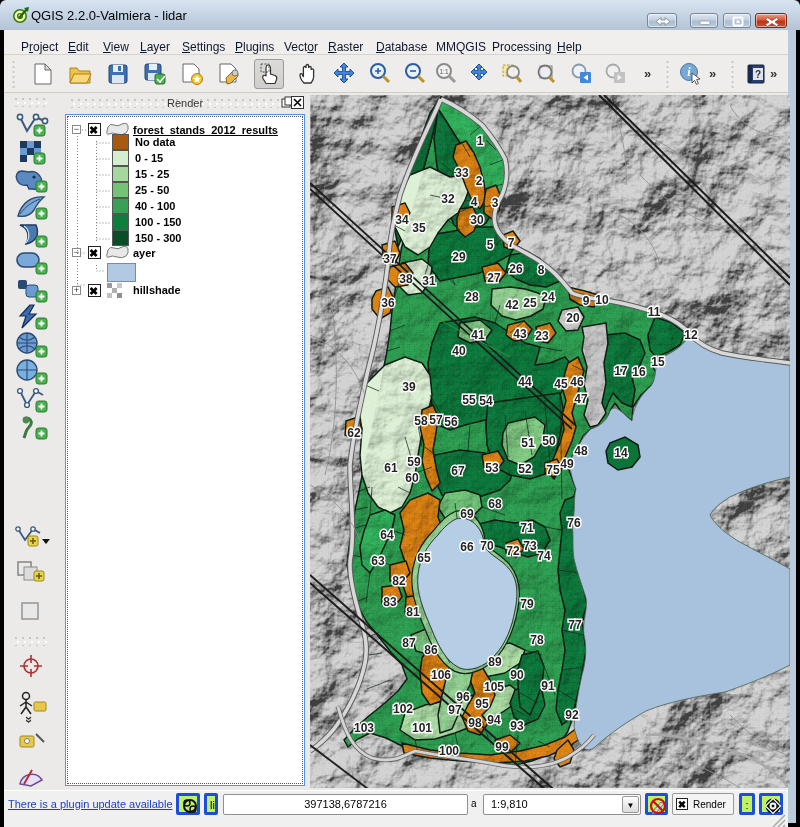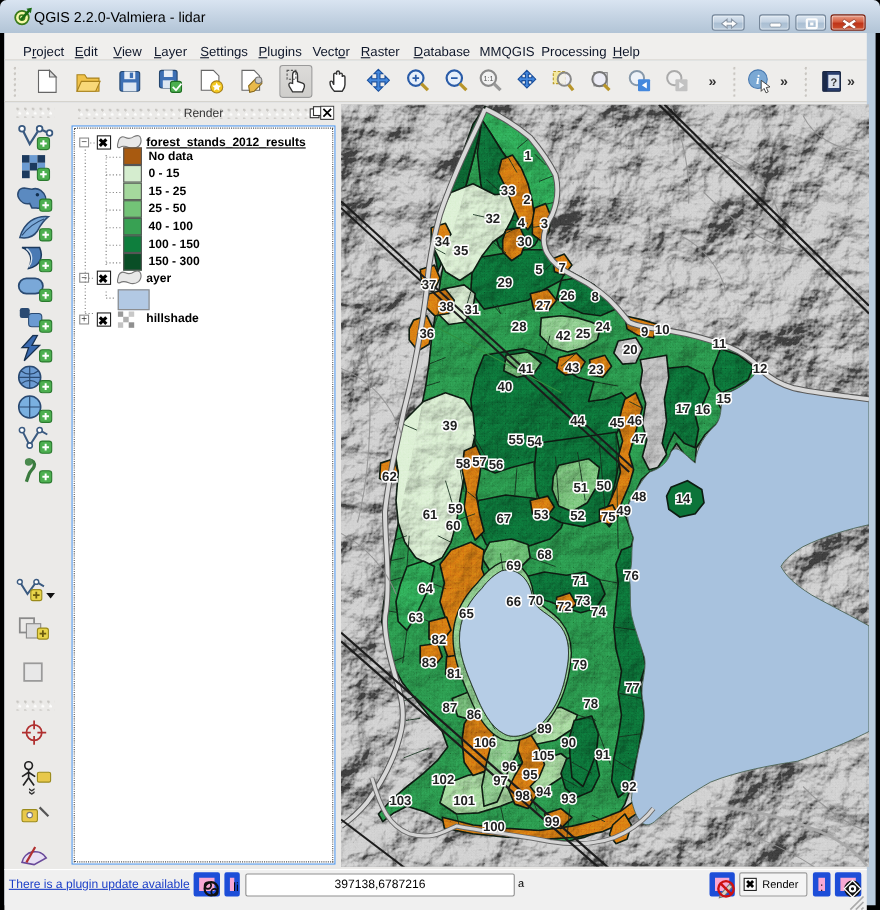--- a/index.html
+++ b/index.html
@@ -20,21 +20,21 @@
 #lp-box{position:absolute;left:3px;top:20px;width:240px;height:672px;background:#fff;border:1px solid #4f94e8;}
 #lp-box:after{content:"";position:absolute;left:1px;top:1px;right:1px;bottom:1px;border:1px dotted #555;}
 .trow{position:absolute;font-size:11px;color:#000;font-weight:bold;}
 .exp{position:absolute;width:9px;height:9px;border:1px solid #8a8a8a;background:#fff;font-size:9px;line-height:7px;text-align:center;color:#333;}
 .cbx{position:absolute;width:13px;height:13px;border:1px solid #222;background:#fff;}
 .cbx:after{content:"✖";position:absolute;left:0px;top:0px;font-size:11px;font-weight:bold;color:#000;}
 .sw{position:absolute;left:46px;width:17px;height:16px;border:1px solid #555;}
 .lyrname{font-weight:bold;}
 #statusbar{position:absolute;left:4px;top:790px;width:784px;height:41px;background:#f0f0f0;border-top:1px solid #fff;}
 #statusbar .lnk{position:absolute;left:4px;top:7px;font-size:11px;color:#1d40c8;text-decoration:underline;}
-.sbtn{position:absolute;top:2px;height:22px;border:5px solid #1d4ed8;border-radius:2px;background:#f9a8d4;font-size:11px;}
+.sbtn{position:absolute;top:2px;height:22px;border:3px solid #1d4ed8;border-radius:2px;background:#bef264;font-size:11px;}
 .sbox{position:absolute;top:3px;height:21px;border:1px solid #8f8f8f;border-radius:2px;background:#fff;font-size:11px;}
 #canvas{position:absolute;left:310px;top:95px;width:480px;height:693px;background:#b9b9b9;overflow:hidden;}
 #canvas svg{position:absolute;left:0;top:0;}
 .ico24{position:absolute;top:7px;width:24px;height:24px;}
 .sep{position:absolute;top:5px;width:5px;height:28px;background-image:radial-gradient(circle at 1.5px 2px,#c9c6c1 1px,transparent 1.2px);background-size:5px 5px;}
 .chev{position:absolute;top:11px;font-size:13px;font-weight:bold;color:#333;}
 .lico{position:absolute;left:12px;width:40px;height:26px;}
 </style></head><body>
 <div id="win"></div>
 <div id="title">
@@ -622,20 +622,21 @@
 <div id="statusbar">
  <span class="lnk">There is a plugin update available</span>
  <div class="sbtn" style="left:172px;width:24px"><svg width="22" height="20" viewBox="0 0 22 20">
         <circle cx="11" cy="10" r="6" fill="none" stroke="#111" stroke-width="2"></circle>
         <circle cx="8" cy="7" r="3" fill="none" stroke="#111" stroke-width="1.5"></circle>
         <circle cx="14" cy="13" r="3" fill="none" stroke="#111" stroke-width="1.5"></circle>
       </svg></div>
  <div class="sbtn" style="left:200px;width:14px;padding:3px 0 0 3px">li</div>
  <div class="sbox" style="left:219px;width:245px;text-align:center;padding-top:3px">397138,6787216</div>
  <span style="position:absolute;left:467px;top:7px;font-size:10px">a</span>
+ <div class="sbox" style="left:479px;width:158px;padding:3px 0 0 7px">1:9,810<span style="position:absolute;right:1px;top:1px;width:17px;height:17px;border:1px solid #999;border-radius:2px;background:linear-gradient(#fdfdfd,#dcdcdc);text-align:center;font-size:8px;padding-top:4px">▼</span></div>
  <div class="sbtn" style="left:641px;width:23px"><svg width="21" height="20" viewBox="0 0 21 20">
         <path d="M5 15 L13 6 l3 2 -8 9 -4 1z" fill="#d8d2c8" stroke="#777"></path>
         <circle cx="10" cy="10" r="7" fill="none" stroke="#cc1111" stroke-width="2.2"></circle>
         <path d="M5 5 L15 15" stroke="#cc1111" stroke-width="2.2"></path>
       </svg></div>
  <div style="position:absolute;left:668px;top:2px;height:22px;width:62px;border:1px solid #9a9a9a;border-radius:2px;background:#f4f4f4">
       <span style="position:absolute;left:3px;top:4px;width:12px;height:12px;border:1px solid #222;background:#fff;font-size:10px;font-weight:bold;line-height:12px;text-align:center">✖</span>
       <span style="position:absolute;left:20px;top:5px;font-size:10px">Render</span>
     </div>
  <div class="sbtn" style="left:735px;width:16px;text-align:center;padding-top:3px">:</div>

